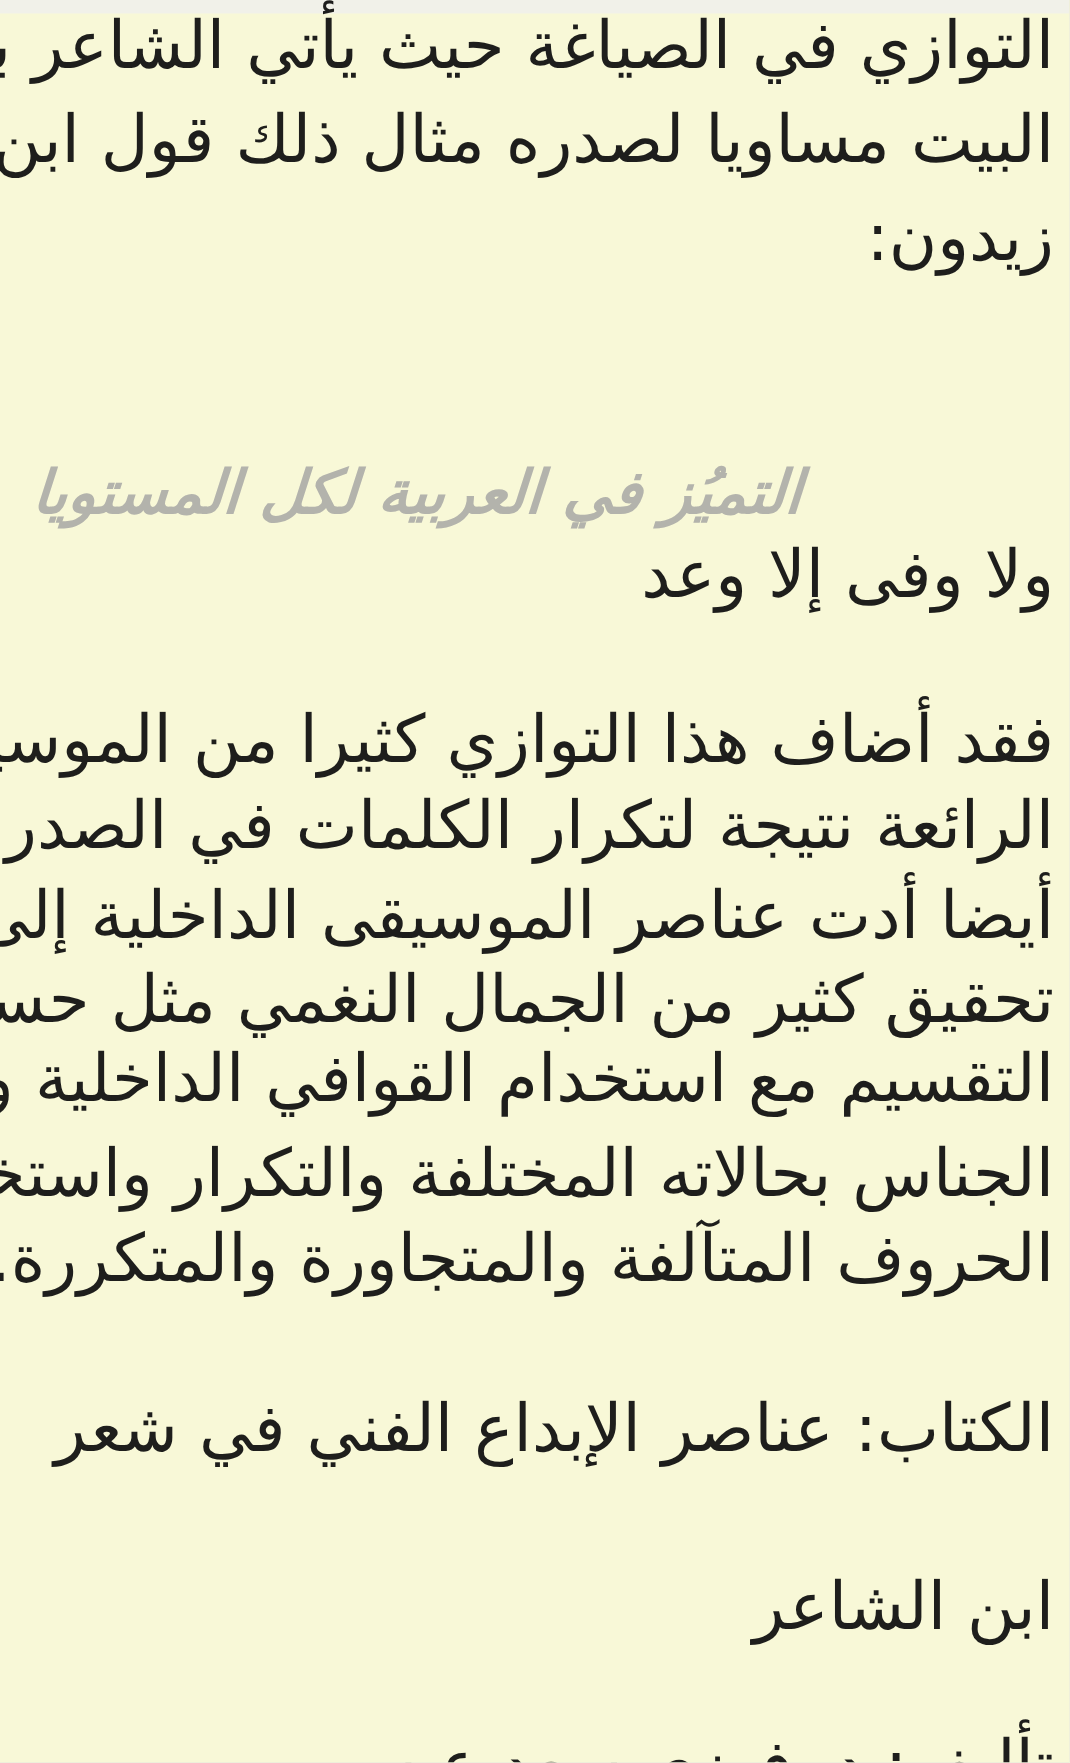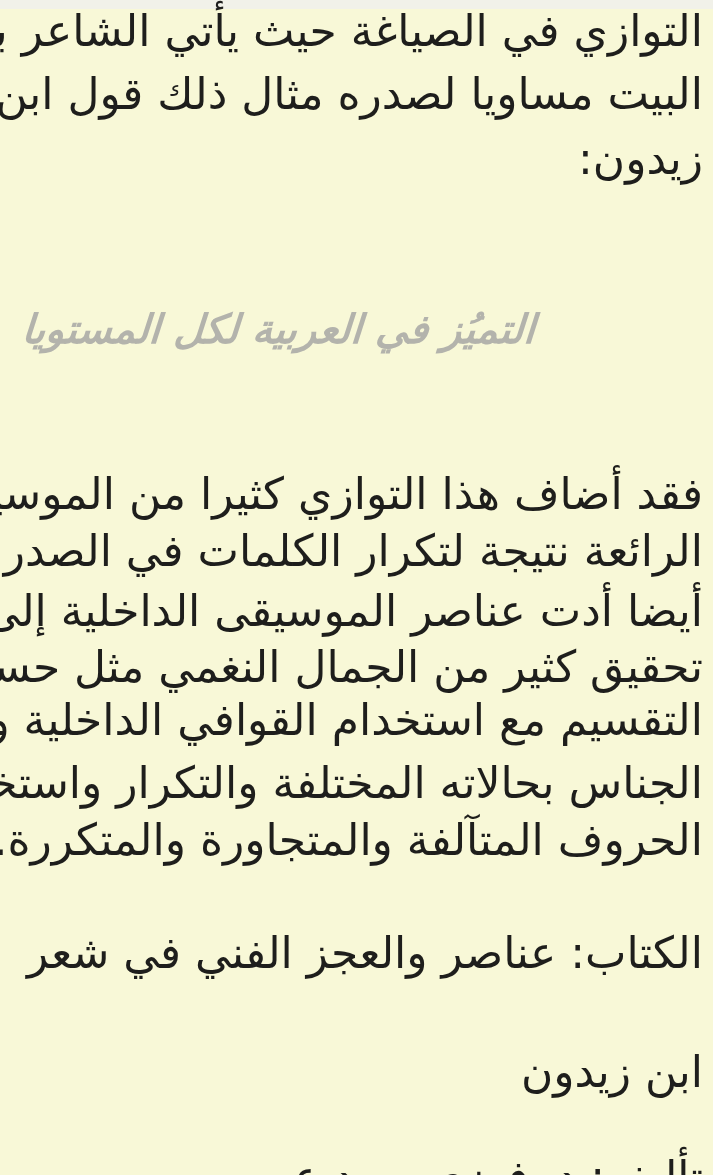--- a/index.html
+++ b/index.html
@@ -50,23 +50,24 @@
 </head>
 <body>
 
 <div class="page" style="--bg: #f8f8d7; --fg: #1e1e1c; --wm: #b3b3ac; --edge: #f1f1e9;">
   <div class="top-edge"></div>
 
 <div class="line" style="top: 4px;">التوازي في الصياغة حيث يأتي الشاعر بعجز</div>
     <div class="line" style="top: 67px;">البيت مساويا لصدره مثال ذلك قول ابن</div>
     <div class="line" style="top: 132px;">زيدون:</div>
     <div class="watermark" style="top: 303px;">التميُز في العربية لكل المستويا</div>
+    <div class="line" style="top: 357px;">ولا وفى إلا وعد</div>
     <div class="line" style="top: 467px;">فقد أضاف هذا التوازي كثيرا من الموسيقى</div>
     <div class="line" style="top: 524px;">الرائعة نتيجة لتكرار الكلمات في الصدر والعجز،</div>
     <div class="line" style="top: 584px;">أيضا أدت عناصر الموسيقى الداخلية إلى</div>
     <div class="line" style="top: 640px;">تحقيق كثير من الجمال النغمي مثل حسن</div>
     <div class="line" style="top: 693px;">التقسيم مع استخدام القوافي الداخلية وكذلك</div>
     <div class="line" style="top: 756px;">الجناس بحالاته المختلفة والتكرار واستخدام</div>
     <div class="line" style="top: 813px;">الحروف المتآلفة والمتجاورة والمتكررة.</div>
-    <div class="line" style="top: 926px;">الكتاب: عناصر والعجز الفني في شعر</div>
-    <div class="line" style="top: 1045px;">ابن زيدون</div>
+    <div class="line" style="top: 926px;">الكتاب: عناصر الإبداع الفني في شعر</div>
+    <div class="line" style="top: 1045px;">ابن الشاعر</div>
     <div class="line" style="top: 1150px;">تأليف: د. فوزي سعد عيسى</div>
   </div>
 
 </body></html>

